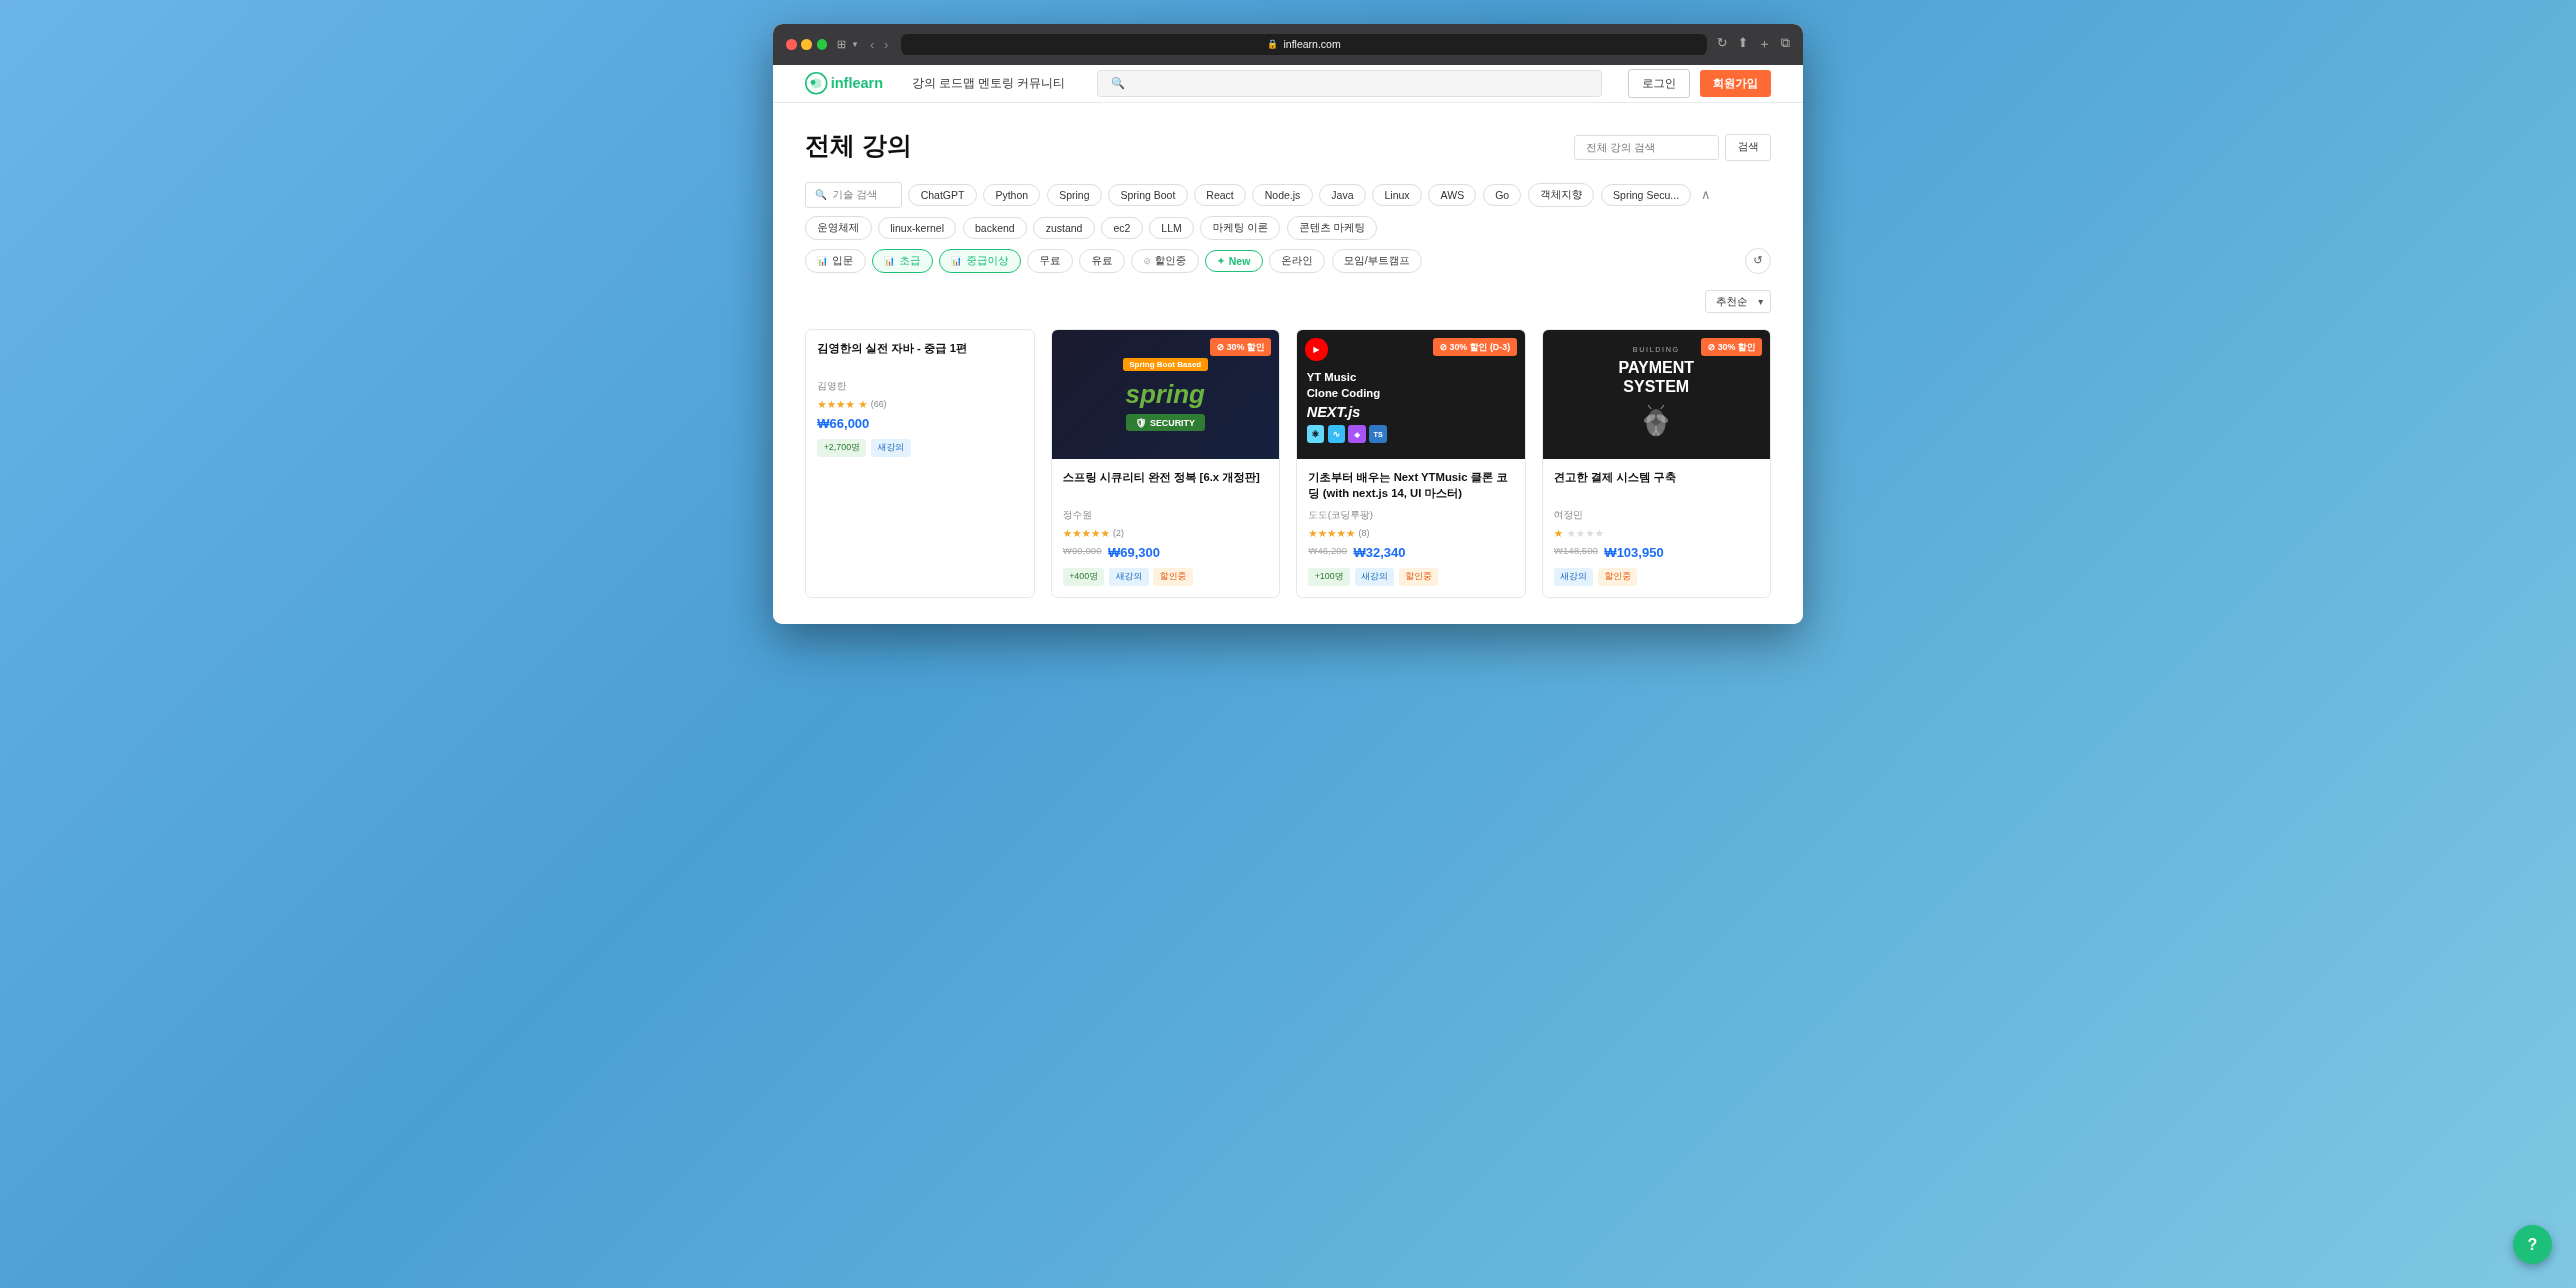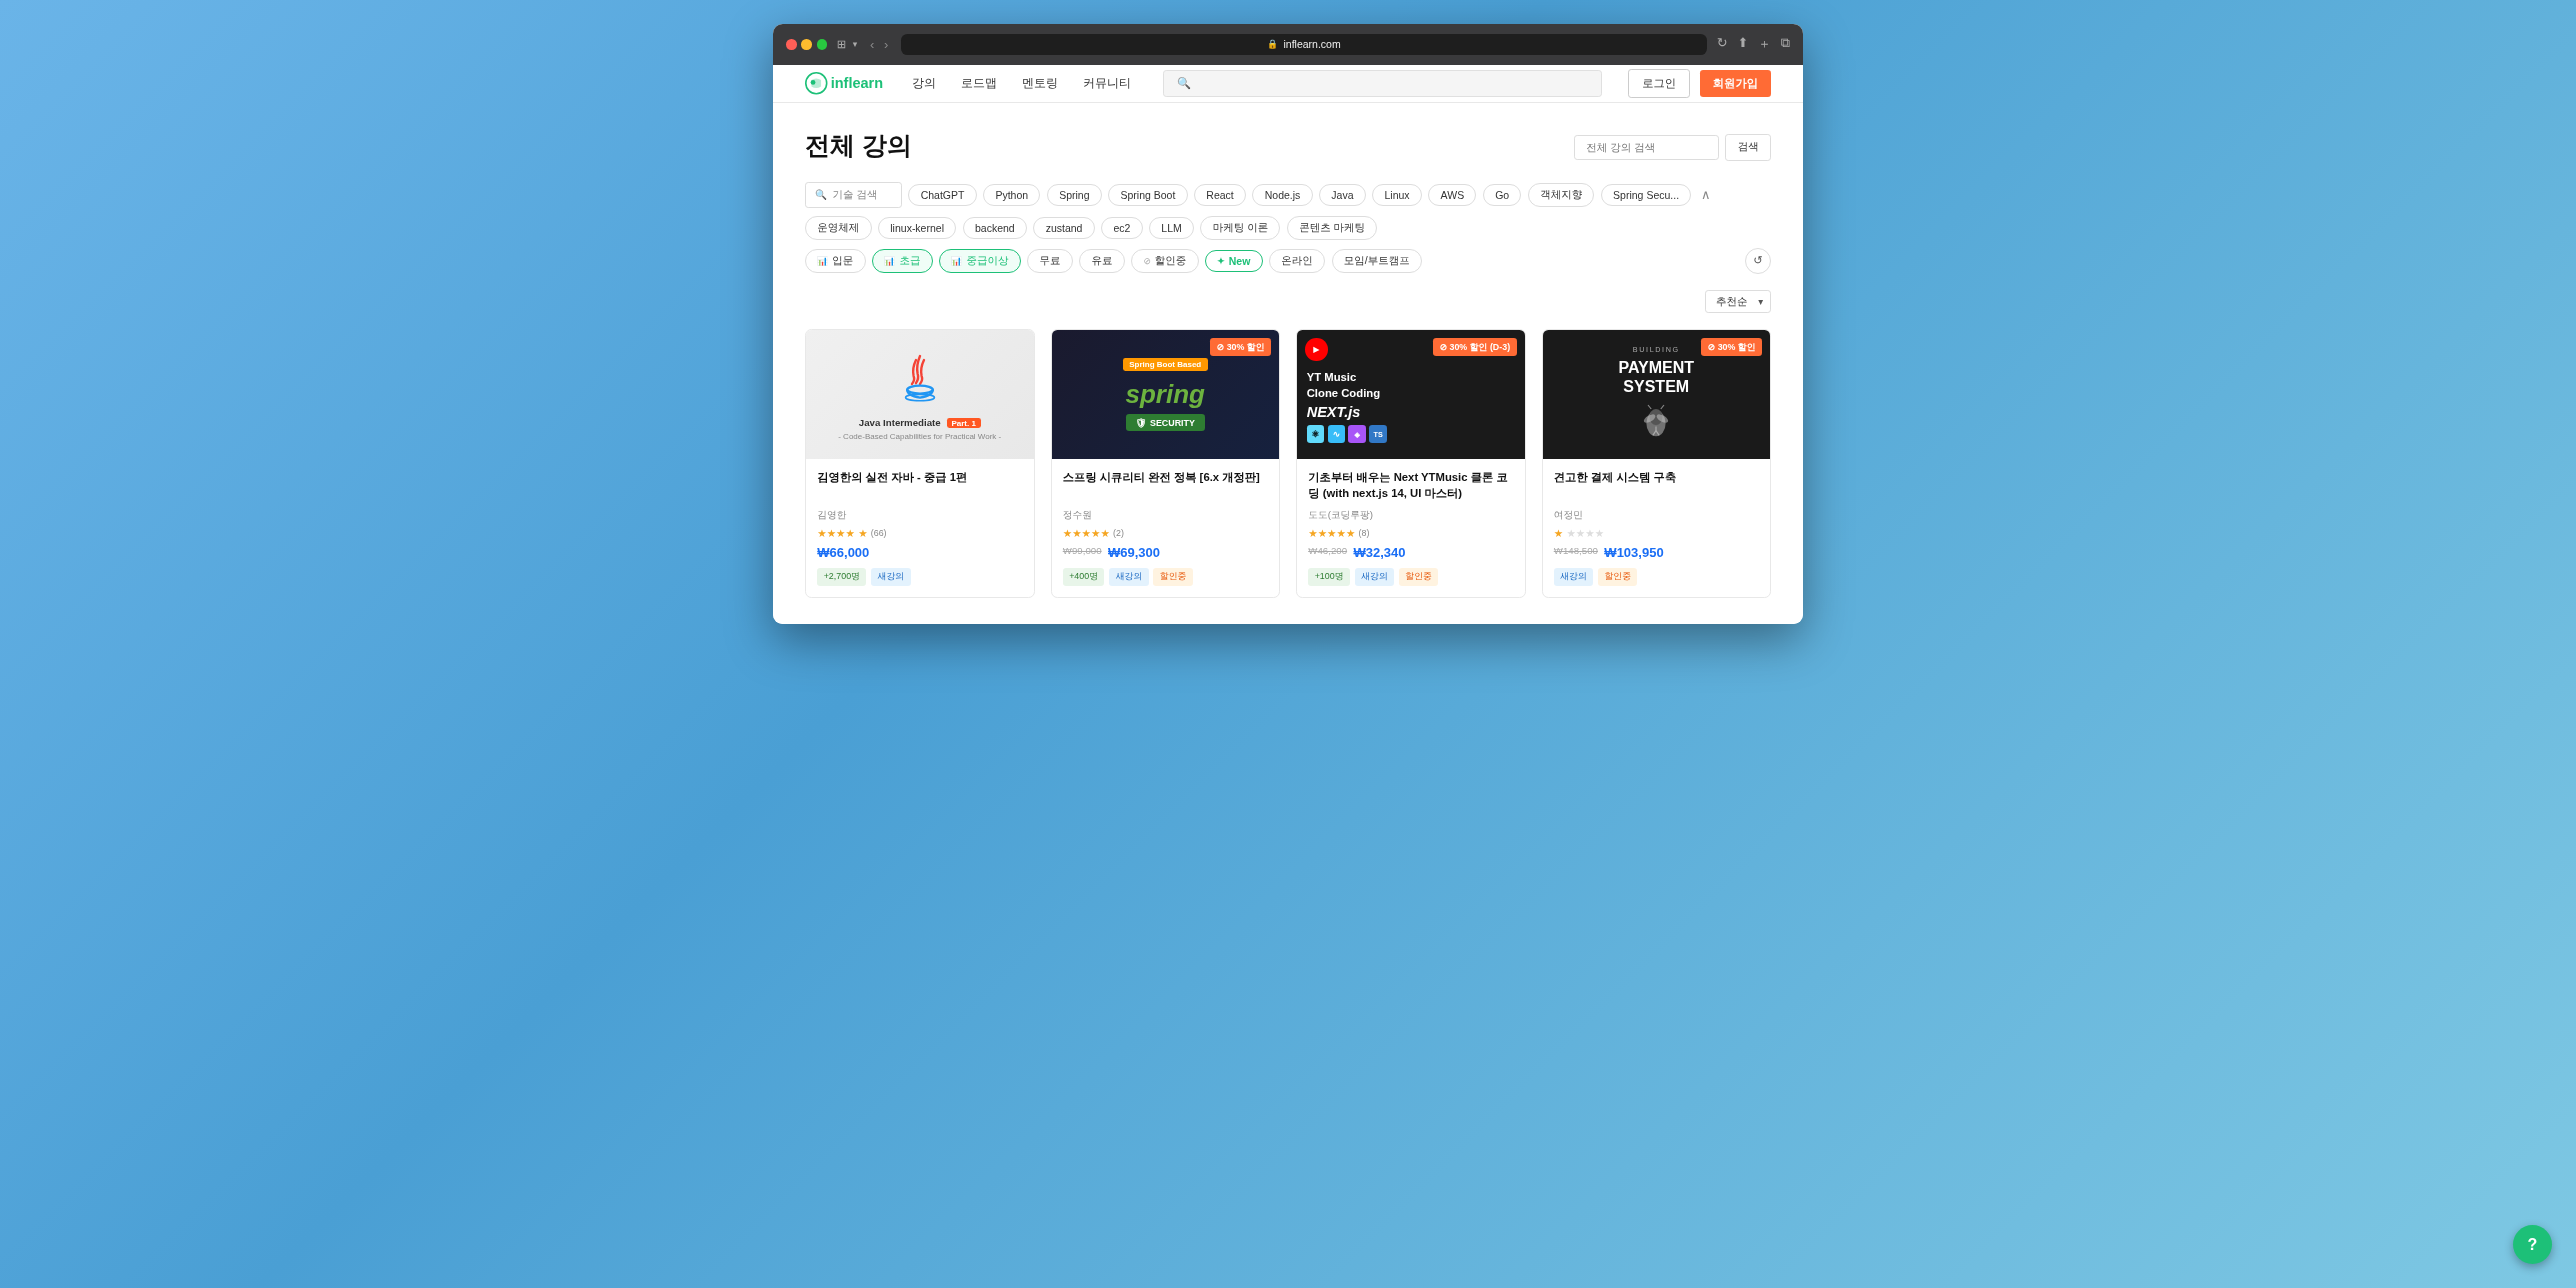--- a/index.html
+++ b/index.html
@@ -93,21 +93,21 @@
       color: #1dc078;
       text-decoration: none;
       min-width: 81px;
     }
     .logo-icon {
       width: 22.5px;
       height: 22.5px;
     }
     .nav-links {
       display: flex;
-      gap: 25px;
+      gap: 3px;
     }
     .nav-link {
       font-size: 12px;
       color: #333;
       text-decoration: none;
       cursor: pointer;
     }
     .search-bar {
       flex: 1;
       background: #f5f5f5;
@@ -669,39 +669,20 @@
           <option>최신순</option>
           <option>인기순</option>
           <option>평점순</option>
         </select>
       </div>
     </div>
 
     <div class="course-grid">
 
       <div class="course-card">
-        <div class="card-thumb thumb-java">
-          <div class="java-logo">
-            <div style="position:relative;width:64px;height:64px;">
-              
-              <svg width="64" height="64" viewBox="0 0 80 80">
-                <path d="M35 15 Q30 25 32 35 Q34 40 30 45" stroke="#f44336" stroke-width="3" fill="none" stroke-linecap="round"></path>
-                <path d="M40 10 Q35 22 37 32 Q39 38 35 44" stroke="#f44336" stroke-width="3" fill="none" stroke-linecap="round"></path>
-                <path d="M45 15 Q40 25 42 35 Q44 40 40 45" stroke="#f44336" stroke-width="3" fill="none" stroke-linecap="round"></path>
-                <ellipse cx="40" cy="52" rx="16" ry="5" stroke="#2196f3" stroke-width="3" fill="none"></ellipse>
-                <path d="M24 52 Q24 60 40 62 Q56 60 56 52" stroke="#2196f3" stroke-width="3" fill="none"></path>
-                <ellipse cx="40" cy="62" rx="18" ry="4" stroke="#2196f3" stroke-width="2" fill="none"></ellipse>
-              </svg>
-            </div>
-            <div style="font-size:9.7px;font-weight:700;color:#333;">Java Intermediate
-              <span style="background:#ff5722;color:#fff;font-size:8px;padding:0.8px 4.8px;border-radius:2.4px;margin-left:3.2px;">Part. 1</span>
-            </div>
-            <div style="font-size:8px;color:#888;">- Code-Based Capabilities for Practical Work -</div>
-          </div>
-        </div>
         <div class="card-body">
           <div class="card-title">김영한의 실전 자바 - 중급 1편</div>
           <div class="card-instructor">김영한</div>
           <div class="card-rating">
             <span class="stars">★★★★</span>
               <span class="stars">★</span>
             <span class="rating-count">(66)</span>
           </div>
           <div class="card-price">
             <span class="price-only">₩66,000</span>

